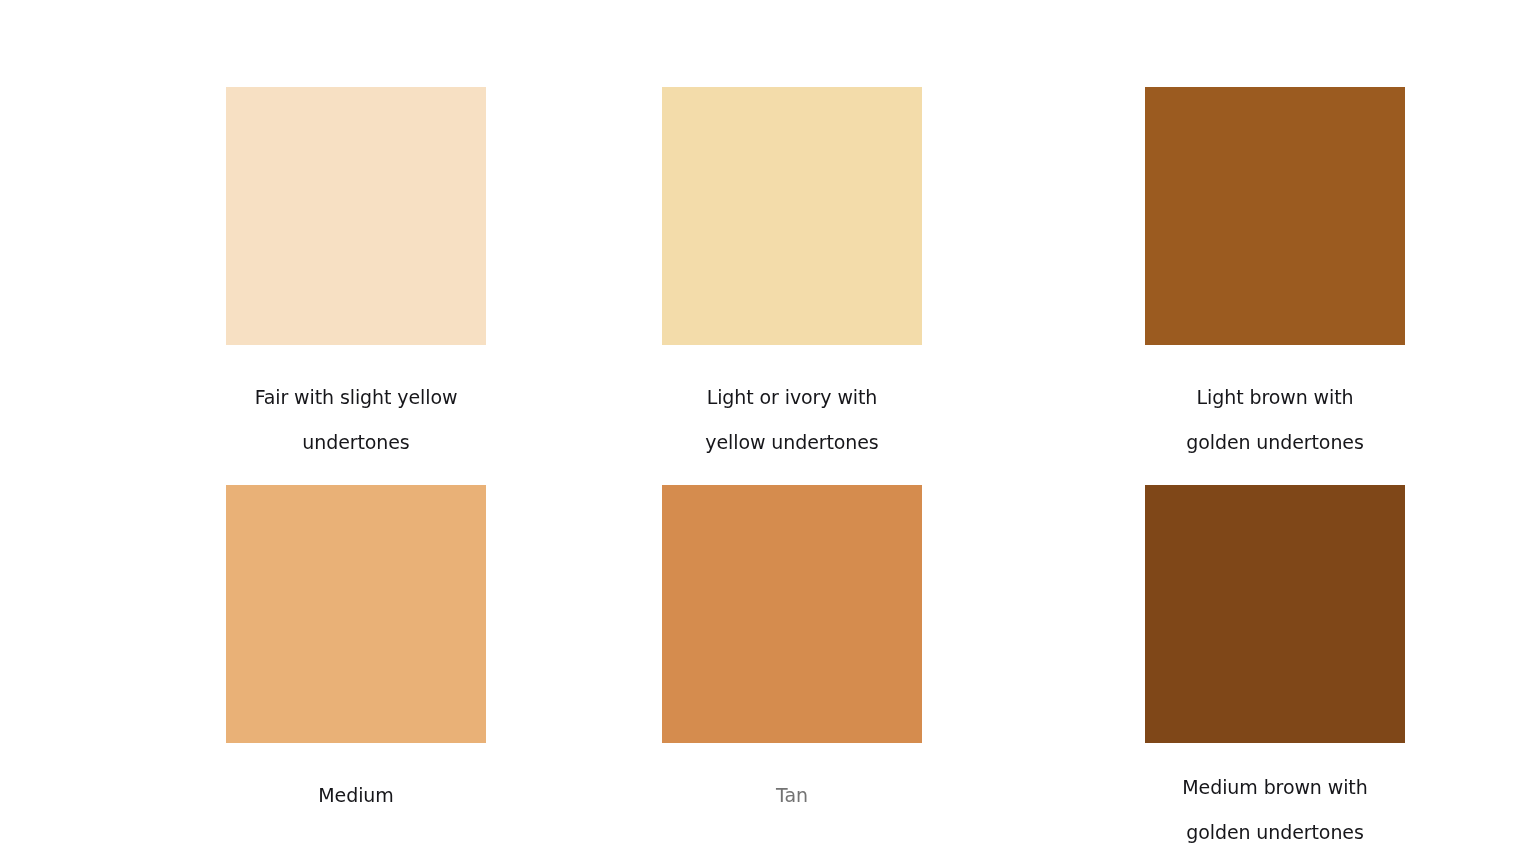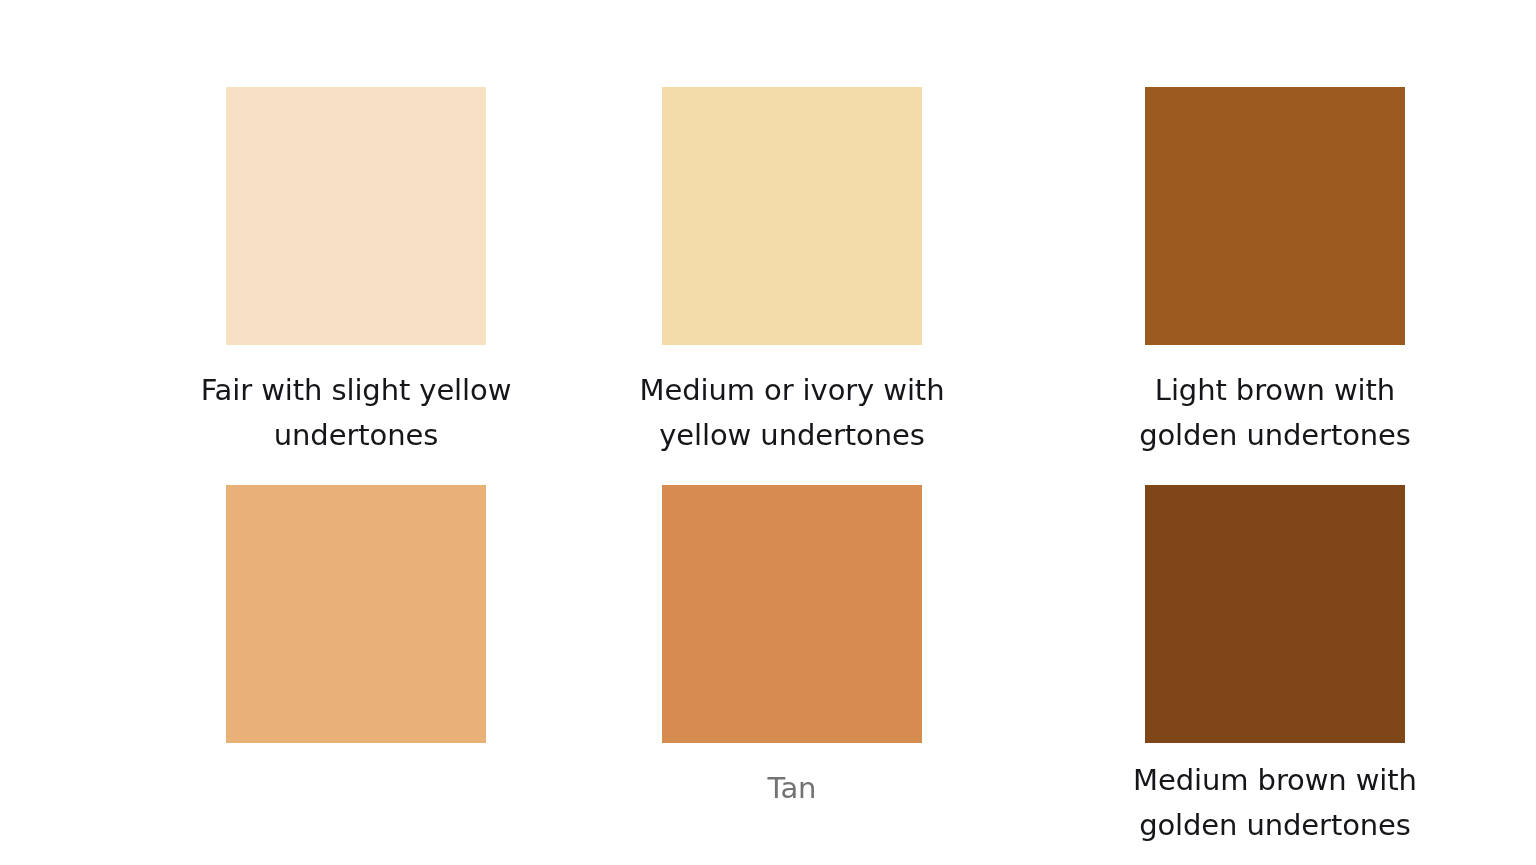--- a/index.html
+++ b/index.html
@@ -37,25 +37,25 @@
   .row-2 { top: 485px; }
 
   .swatch-chip {
     width: 260px;
     height: 258px;
     margin: 0 auto;
     display: block;
   }
 
   .swatch-caption {
-    margin: 0 auto;
+    margin: 7px auto;
     padding-top: 23px;
     width: 430px;
     text-align: center;
-    font-size: 29px;
+    font-size: 19px;
     line-height: 45px;
     color: #16161a;
     font-family: "DejaVu Sans", "Liberation Sans", sans-serif;
     font-weight: 400;
     letter-spacing: -0.1px;
     white-space: pre-line;
   }
 
   
   .caption-tight {
@@ -68,32 +68,33 @@
 <div id="palette-grid">
 
   <div class="swatch-cell col-1 row-1">
     <div class="swatch-chip" style="background-color: rgb(247, 224, 195);"></div>
     <div class="swatch-caption" style="color: rgb(22, 22, 26);">Fair with slight yellow
 undertones</div>
   </div>
 
   <div class="swatch-cell col-2 row-1">
     <div class="swatch-chip" style="background-color: rgb(243, 220, 170);"></div>
-    <div class="swatch-caption" style="color: rgb(22, 22, 26);">Medium or ivory with
+    <div class="swatch-caption" style="color: rgb(22, 22, 26);">Light or ivory with
 yellow undertones</div>
   </div>
 
   <div class="swatch-cell col-3 row-1">
     <div class="swatch-chip" style="background-color: rgb(155, 91, 32);"></div>
     <div class="swatch-caption" style="color: rgb(22, 22, 26);">Light brown with
 golden undertones</div>
   </div>
 
   <div class="swatch-cell col-1 row-2">
     <div class="swatch-chip" style="background-color: rgb(233, 177, 119);"></div>
+    <div class="swatch-caption" style="color: rgb(22, 22, 26);">Medium</div>
   </div>
 
   <div class="swatch-cell col-2 row-2">
     <div class="swatch-chip" style="background-color: rgb(213, 140, 78);"></div>
     <div class="swatch-caption" style="color: #737373;">Tan</div>
   </div>
 
   <div class="swatch-cell col-3 row-2">
     <div class="swatch-chip" style="background-color: rgb(127, 71, 24);"></div>
     <div class="swatch-caption caption-tight" style="color: rgb(22, 22, 26);">Medium brown with

